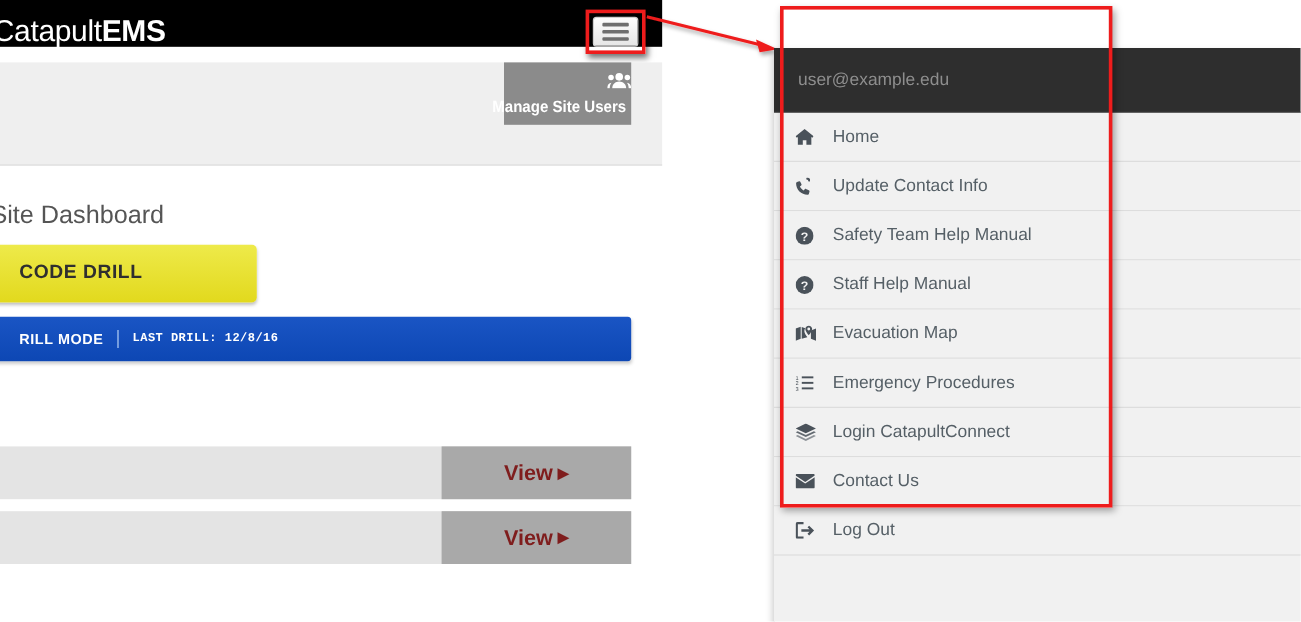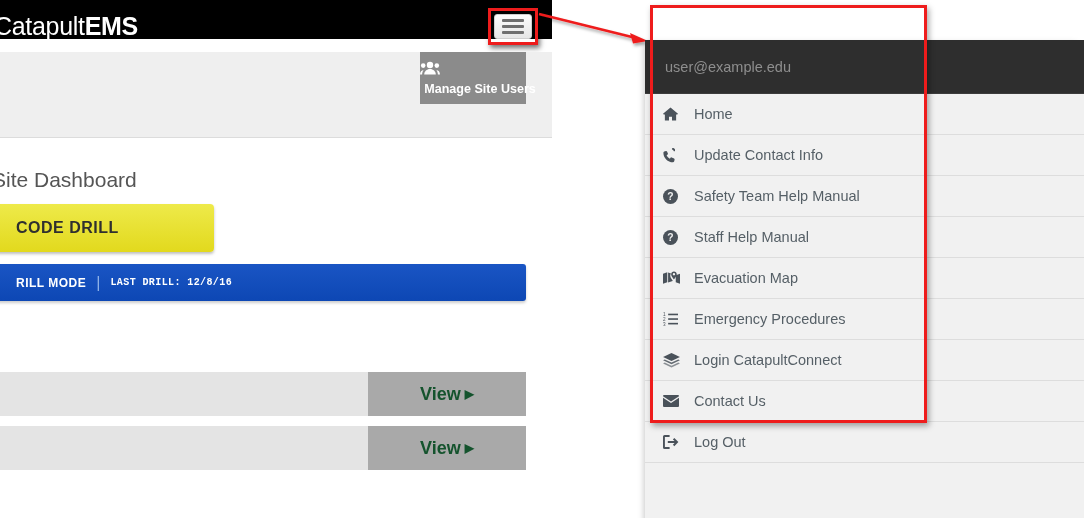--- a/index.html
+++ b/index.html
@@ -45,21 +45,21 @@
   #hamburger-btn i{display:block;width:22px;height:3px;background:#6f6f6f;border-radius:1px;}
 
   
   #toolbar-strip{
     position:absolute;left:0;top:52px;width:552px;height:85px;
     background:#efefef;border-bottom:1px solid #dcdcdc;
   }
   #manage-users-btn{
     position:absolute;left:420px;top:0px;width:106px;height:52px;
     background:#8b8b8b;color:#ffffff;
-    display:flex;flex-direction:column;align-items:flex-start;justify-content:center;
+    display:flex;flex-direction:column;align-items:flex-end;justify-content:center;
     gap:2px;
   }
   #manage-users-btn .mu-label{
     font-size:13.5px;font-weight:bold;white-space:nowrap;
     font-family:"Liberation Sans Narrow","Liberation Sans",sans-serif;
     transform:scaleX(.93);
   }
   .users-icon{display:block;}
 
   
@@ -105,21 +105,21 @@
 
   
   .list-row{
     position:absolute;left:-8px;width:534px;height:44px;
     background:#e4e4e4;
   }
   #list-row-1{top:372px;}
   #list-row-2{top:426px;}
   .view-btn{
     position:absolute;right:0;top:0;width:158px;height:44px;
-    background:#a9a9a9;color:#14532d;
+    background:#a9a9a9;color:#7f1d1d;
     display:flex;align-items:center;justify-content:center;gap:4px;
     font-size:18px;font-weight:bold;
     font-family:"Liberation Sans Narrow","Liberation Sans",sans-serif;
   }
   .view-btn .caret{font-size:12px;}
 
   
   #arrow-svg{position:absolute;left:530px;top:0px;width:130px;height:60px;}
 
   

